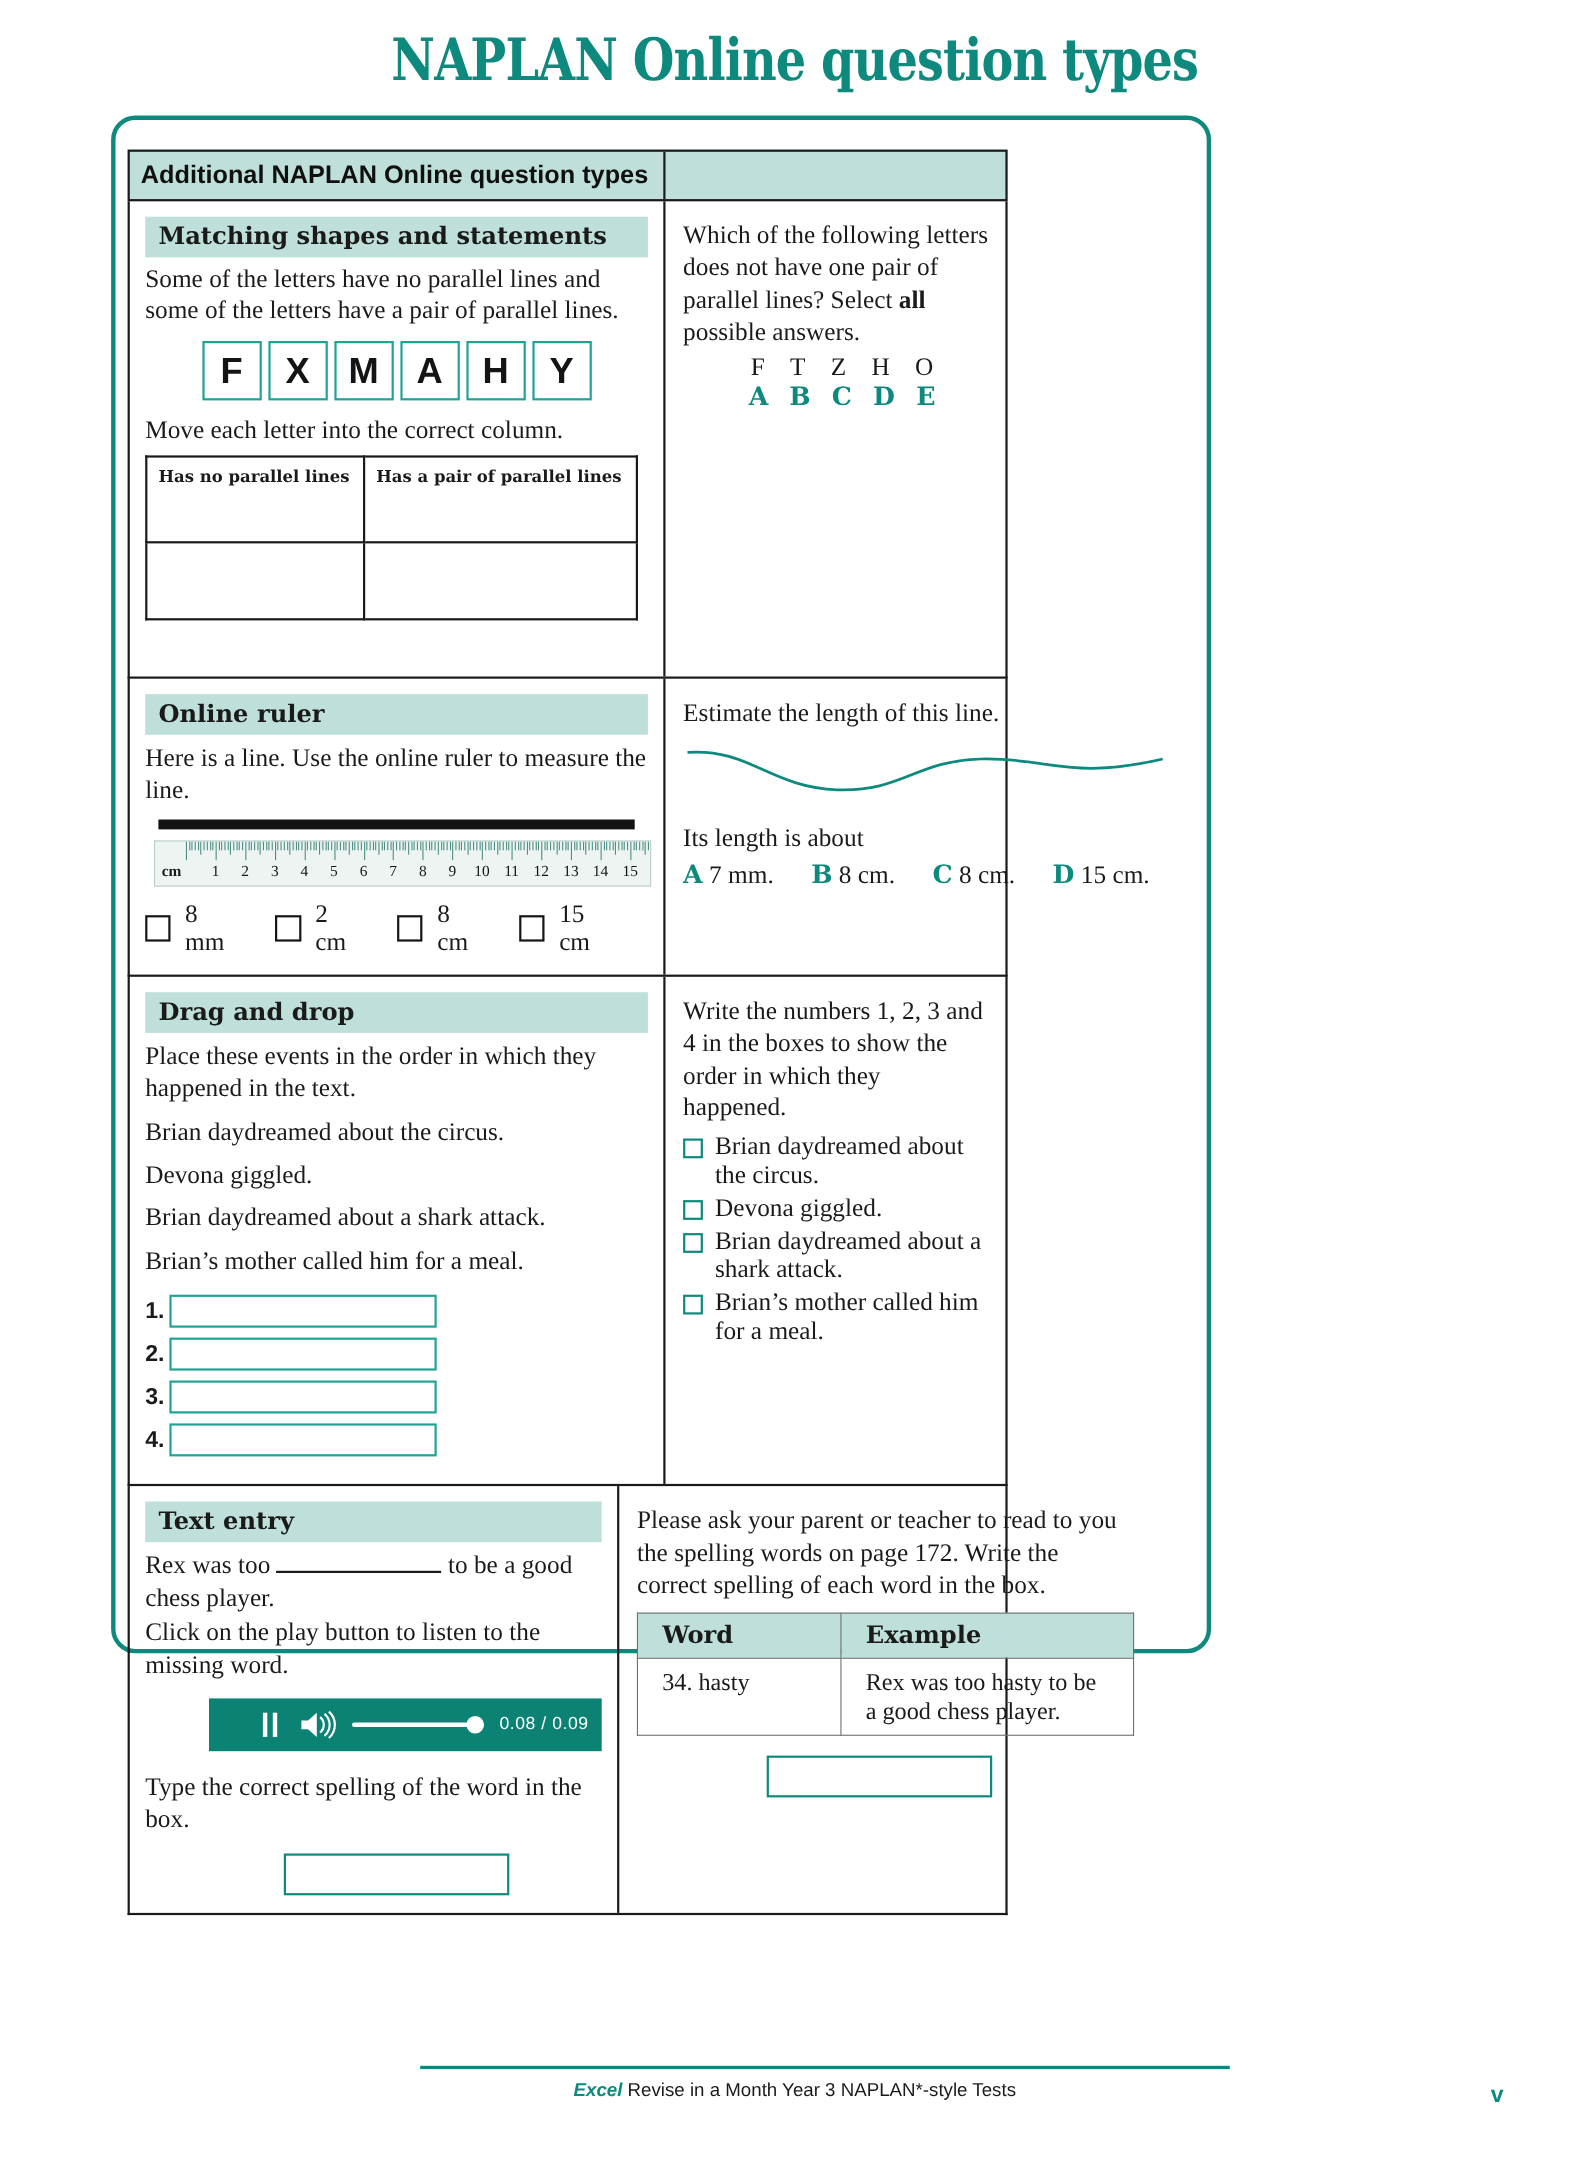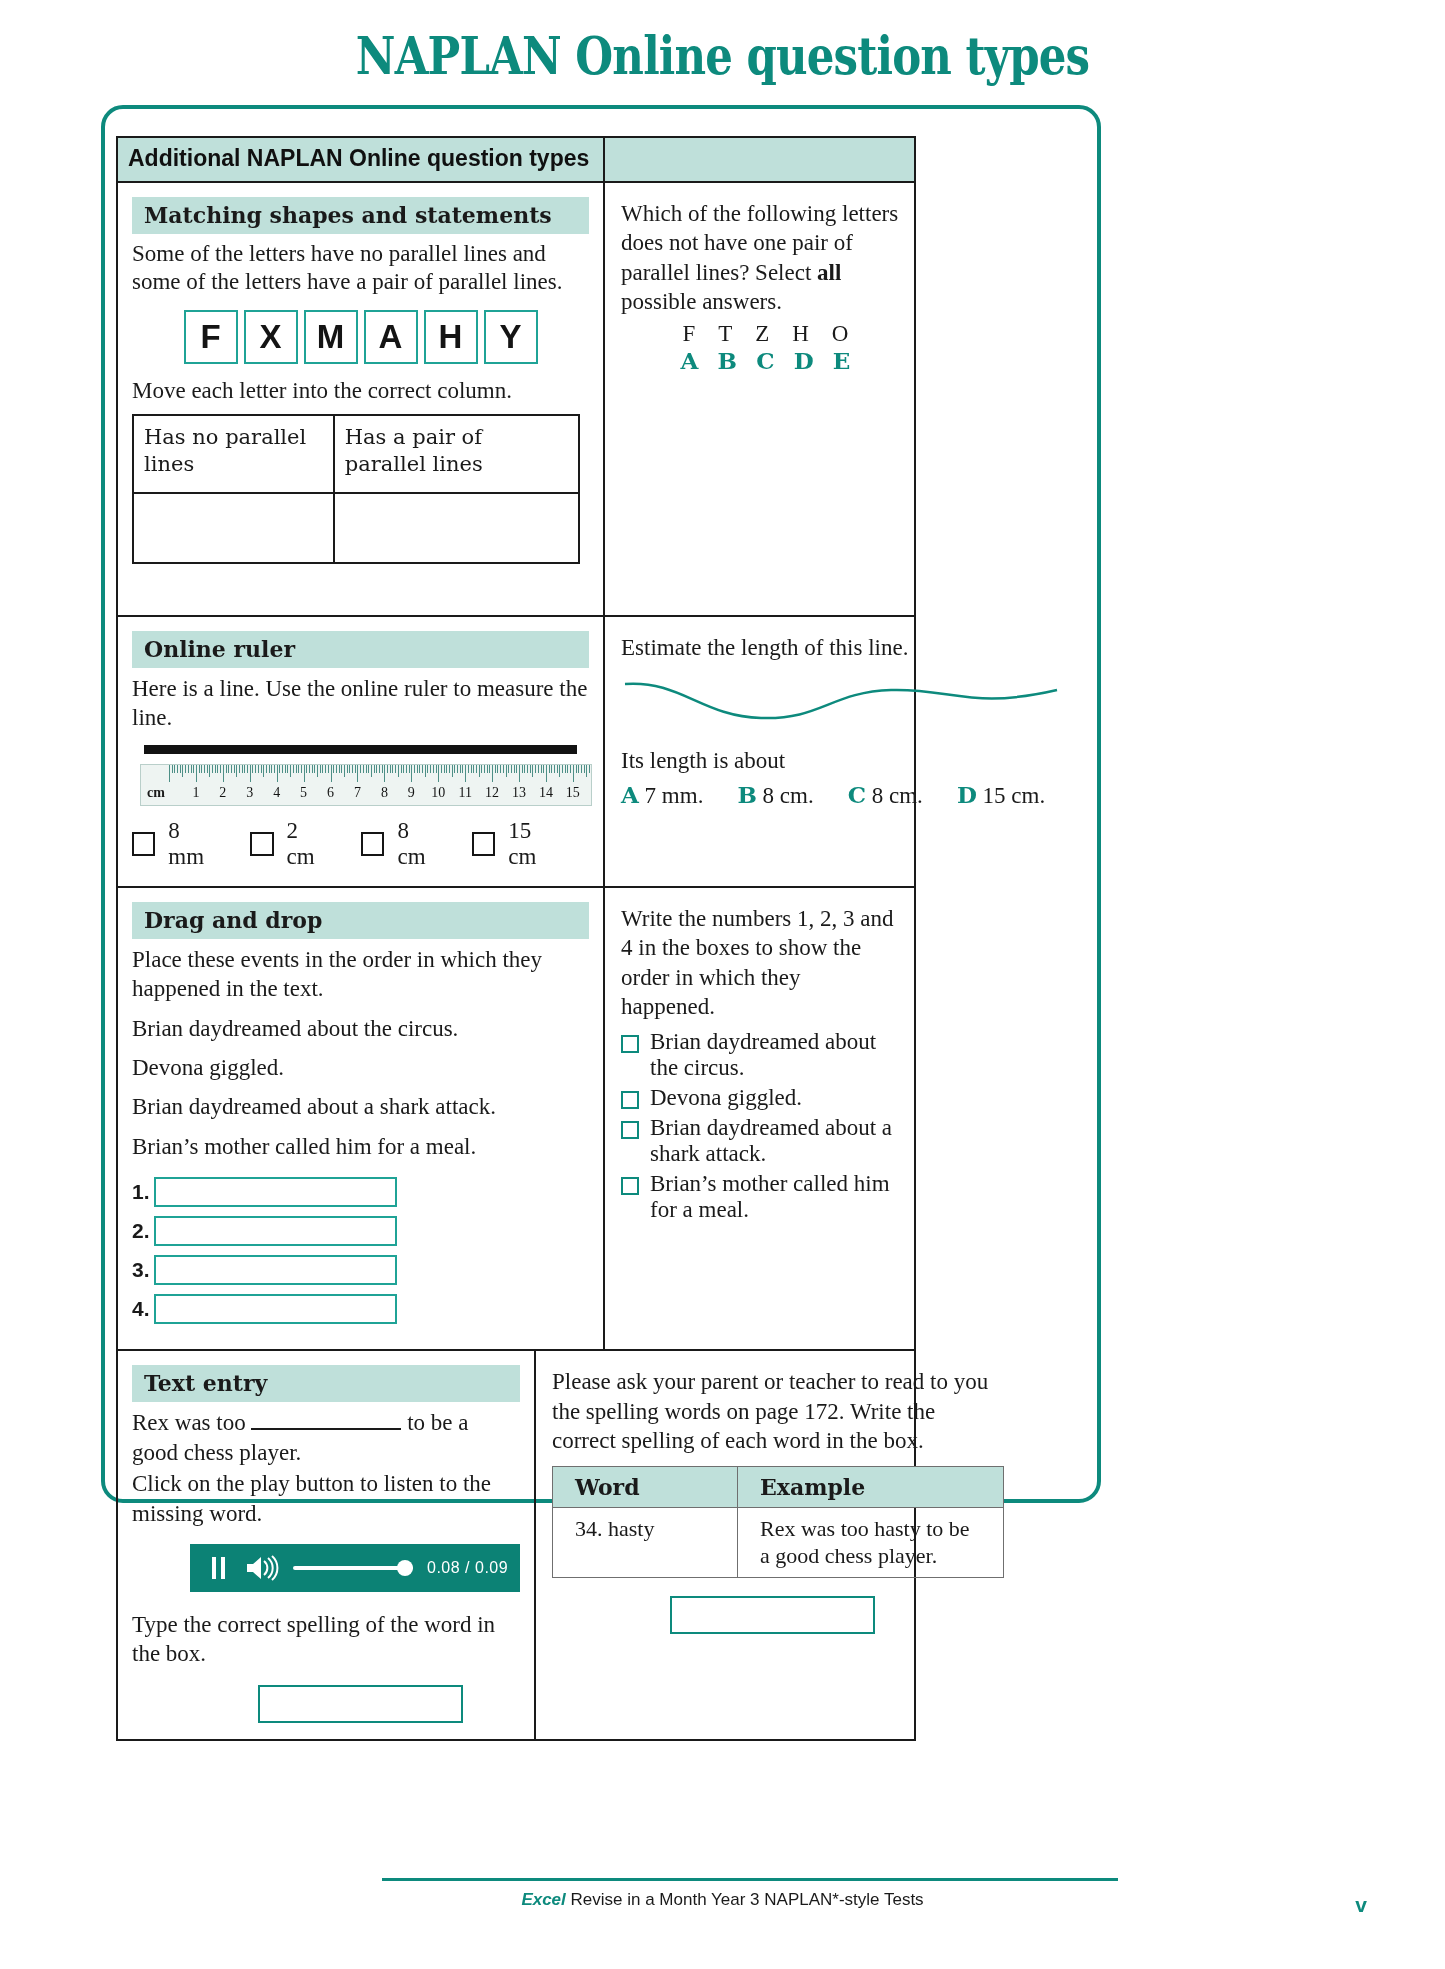--- a/index.html
+++ b/index.html
@@ -72,21 +72,21 @@
     width:54px;height:54px;
     border:2px solid #1fa396;
     display:flex;align-items:center;justify-content:center;
     font-family:"Liberation Sans", sans-serif;
     font-weight:bold;font-size:33px;color:#141414;
     box-sizing:border-box;
   }
 
   .col-table{border:2px solid #1a1a1a;width:448px;margin-top:8px;border-collapse:collapse;}
   .col-table td{border:2px solid #1a1a1a;vertical-align:top;padding:8px 10px;}
-  .col-table .head{font-family:"DejaVu Serif", serif;font-weight:normal;font-size:21px;line-height:1.3;height:60px;margin-top:26px;}
+  .col-table .head{font-family:"DejaVu Serif", serif;font-weight:bold;font-size:15px;line-height:1.3;height:60px;margin-top:26px;}
   .col-table .blank{height:52px;}
 
   .answers-letters{margin-top:4px;}
   .al-row{display:flex;justify-content:space-around;padding:0 40px 0 50px;}
   .al-top{font-size:23px;}
   .al-bot{font-size:23px;font-weight:bold;color:#0d8a7d;font-family:"DejaVu Serif",serif;}
 
   .thick-line{height:9px;background:#121212;margin:12px 0 10px 12px;width:433px;}
 
   .ruler{
@@ -116,20 +116,21 @@
   .sq-item{display:flex;align-items:flex-start;margin:4px 0;font-size:23px;}
   .sq{width:18px;height:18px;border:2px solid #0d8a7d;box-sizing:border-box;margin:6px 11px 0 0;flex:0 0 auto;}
 
   .player{
     margin:16px 0 0 58px;
     width:330px;height:48px;
     background:#0c8275;
     display:flex;align-items:center;
     color:#fff;
     font-family:"Liberation Sans",sans-serif;
+    padding-left:27px;
   }
   .pause{display:flex;gap:5px;margin-left:22px;}
   .pause i{display:block;width:4px;height:22px;background:#fff;}
   .spk{margin-left:20px;display:flex;align-items:center;}
   .slider{position:relative;margin-left:14px;width:120px;height:20px;display:flex;align-items:center;}
   .slider .bar{height:4px;background:#fff;width:100%;border-radius:2px;}
   .slider .knob{position:absolute;right:0;width:16px;height:16px;border-radius:50%;background:#fff;}
   .time{margin-left:14px;font-size:16px;letter-spacing:.5px;}
 
   .entry-box{width:205px;height:38px;border:2px solid #0d8a7d;box-sizing:border-box;margin:16px 0 0 126px;}

